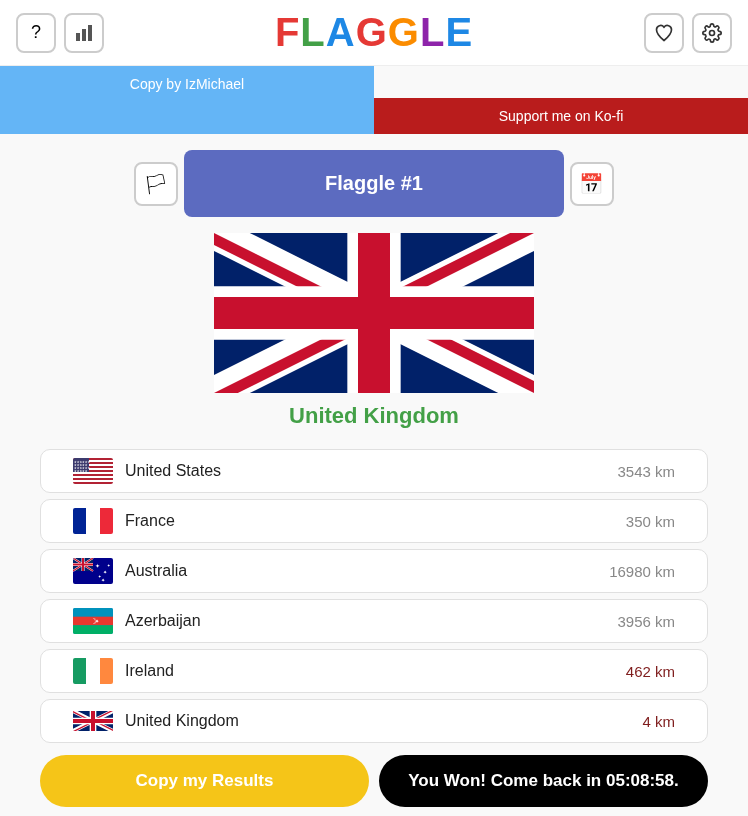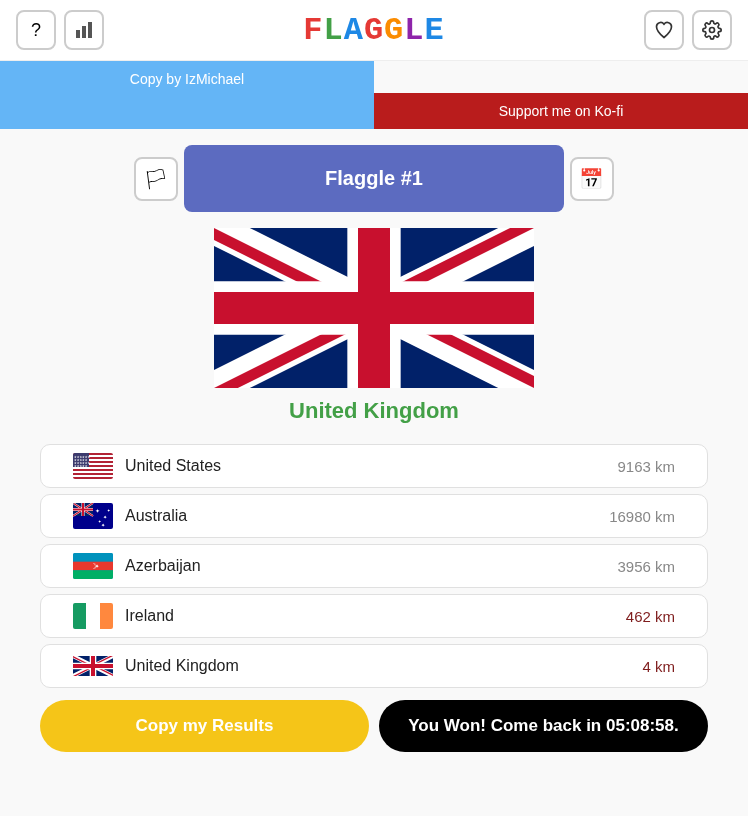--- a/index.html
+++ b/index.html
@@ -24,24 +24,23 @@
     .header-btn {
       width: 40px; height: 40px;
       border: 2px solid #ccc;
       background: #fff;
       border-radius: 8px;
       cursor: pointer;
       font-size: 18px;
       display: flex; align-items: center; justify-content: center;
     }
     .header-title {
-      font-size: 32px;
+      font-size: 40px;
       font-weight: 900;
       letter-spacing: 1px;
-      font-family: Liberation Mono, monospace;
     }
     .title-f { color: #e53935; }
     .title-l { color: #43a047; }
     .title-a { color: #1e88e5; }
     .title-g { color: #e53935; }
     .title-g2 { color: #fb8c00; }
     .title-l2 { color: #8e24aa; }
     .title-e { color: #1e88e5; }
     .header-right { display: flex; gap: 8px; }
 
@@ -273,23 +272,34 @@
         <rect y="18" width="40" height="2" fill="#fff"></rect>
         <rect y="22" width="40" height="2" fill="#fff"></rect>
         <rect width="16" height="14" fill="#3C3B6E"></rect>
         <text x="1" y="5" font-size="3" fill="white">★★★★★★</text>
         <text x="1" y="8" font-size="3" fill="white"> ★★★★★</text>
         <text x="1" y="11" font-size="3" fill="white">★★★★★★</text>
         <text x="1" y="14" font-size="3" fill="white"> ★★★★★</text>
       </svg>
     </div>
     <span class="result-name">United States</span>
-    <span class="result-dist">9163 km</span>
-  </div>
-
+    <span class="result-dist">3543 km</span>
+  </div>
+
+  <div class="result-row">
+    <div class="result-flag">
+      <svg width="40" height="26" viewBox="0 0 40 26">
+        <rect width="13" height="26" fill="#002395"></rect>
+        <rect x="13" width="14" height="26" fill="#fff"></rect>
+        <rect x="27" width="13" height="26" fill="#ED2939"></rect>
+      </svg>
+    </div>
+    <span class="result-name">France</span>
+    <span class="result-dist">350 km</span>
+  </div>
 
   <div class="result-row">
     <div class="result-flag">
       <svg width="40" height="26" viewBox="0 0 40 26">
         <rect width="40" height="26" fill="#00008B"></rect>
 
         <rect width="20" height="13" fill="#012169"></rect>
         <path d="M0,0 L20,13 M20,0 L0,13" stroke="#fff" stroke-width="2"></path>
         <path d="M0,0 L20,13 M20,0 L0,13" stroke="#C8102E" stroke-width="1.2"></path>
         <path d="M10,0 v13 M0,6.5 h20" stroke="#fff" stroke-width="3"></path>

